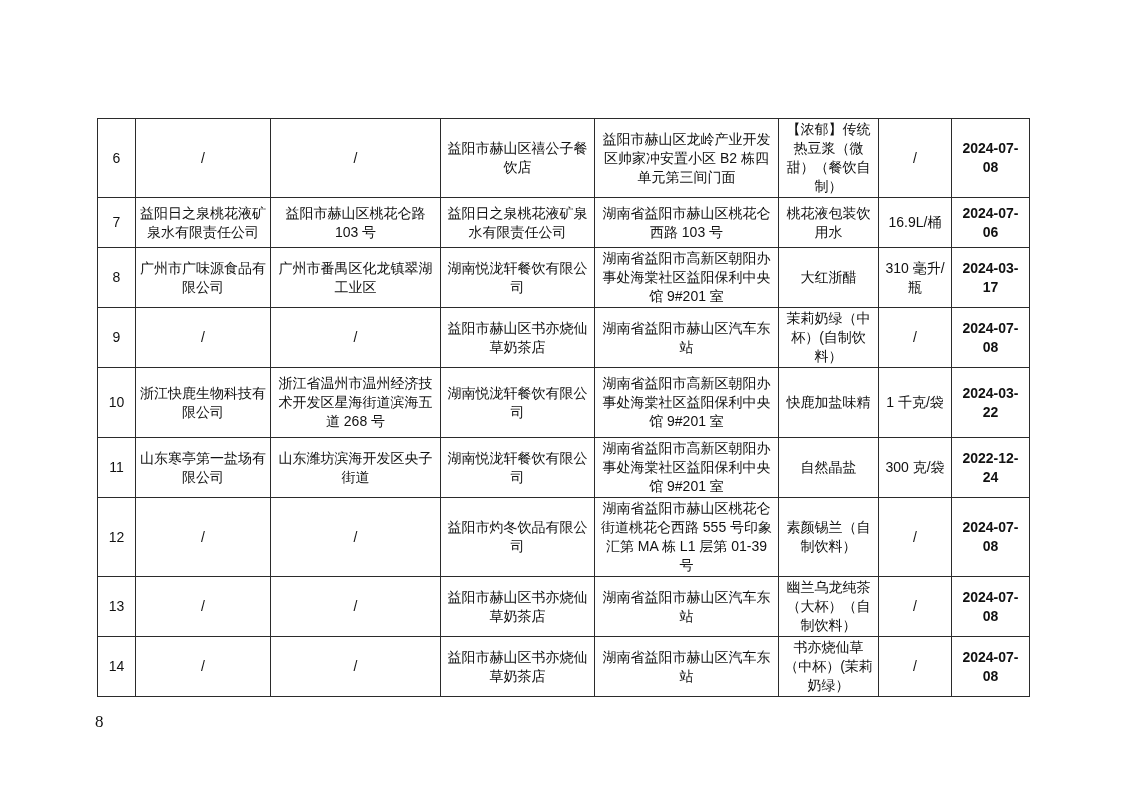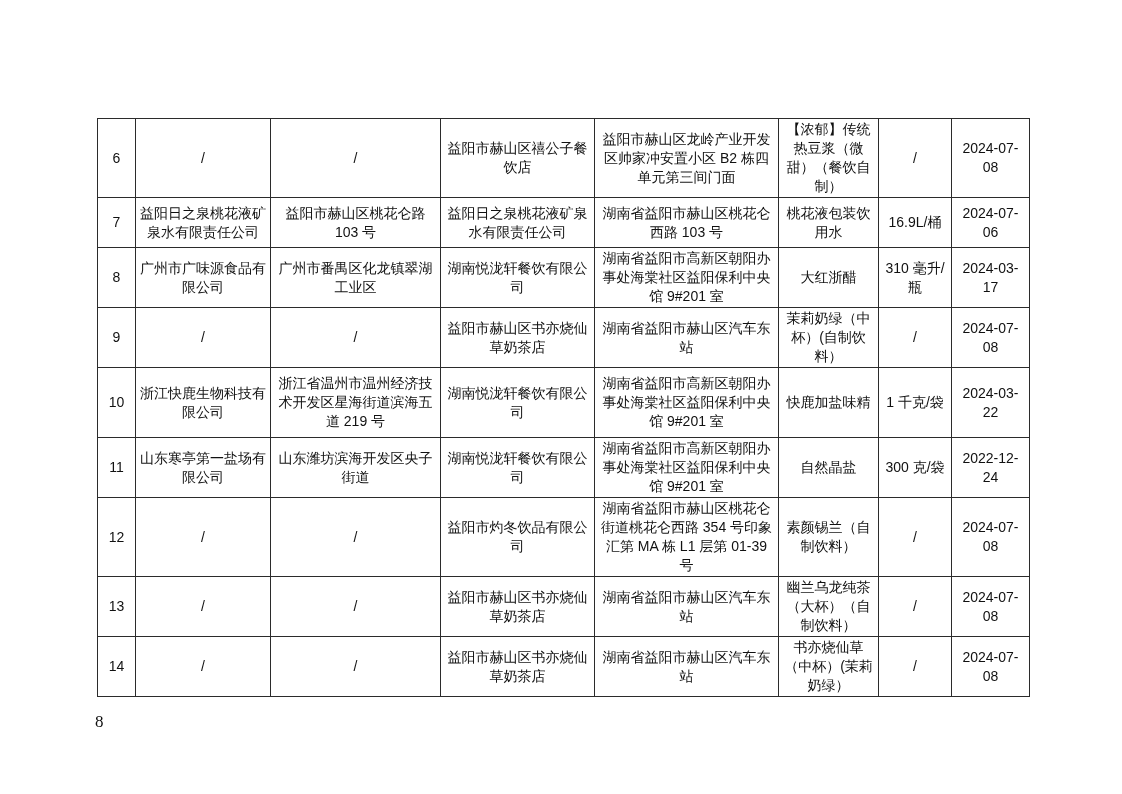--- a/index.html
+++ b/index.html
@@ -38,21 +38,21 @@
     font-family:"Liberation Sans", serif;
     word-break:break-word;
   }
   td.c0{padding:1px 2px;}
   td.c1{padding:1px 4px;}
   td.c2{padding:1px 6px;}
   td.c3{padding:1px 5px;}
   td.c4{padding:1px 5px;}
   td.c5{padding:1px 2px;}
   td.c6{padding:1px 2px;}
-  td.c7{padding:1px 2px;}
+  td.c7{padding:1px 2px;font-weight:bold;}
   tr.r0{height:70px;}
   tr.r1{height:50px;}
   tr.r2{height:59px;}
   tr.r3{height:52px;}
   tr.r4{height:70px;}
   tr.r5{height:58px;}
   tr.r6{height:74px;}
   tr.r7{height:57px;}
   tr.r8{height:52px;}
   .page-number{
@@ -115,21 +115,21 @@
           <td class="c2">/</td>
           <td class="c3">益阳市赫山区书亦烧仙草奶茶店</td>
           <td class="c4">湖南省益阳市赫山区汽车东站</td>
           <td class="c5">茉莉奶绿（中杯）(自制饮料）</td>
           <td class="c6">/</td>
           <td class="c7">2024-07-08</td>
         </tr>
         <tr class="r4">
           <td class="c0">10</td>
           <td class="c1">浙江快鹿生物科技有限公司</td>
-          <td class="c2">浙江省温州市温州经济技术开发区星海街道滨海五道 219 号</td>
+          <td class="c2">浙江省温州市温州经济技术开发区星海街道滨海五道 268 号</td>
           <td class="c3">湖南悦泷轩餐饮有限公司</td>
           <td class="c4">湖南省益阳市高新区朝阳办事处海棠社区益阳保利中央馆 9#201 室</td>
           <td class="c5">快鹿加盐味精</td>
           <td class="c6">1 千克/袋</td>
           <td class="c7">2024-03-22</td>
         </tr>
         <tr class="r5">
           <td class="c0">11</td>
           <td class="c1">山东寒亭第一盐场有限公司</td>
           <td class="c2">山东潍坊滨海开发区央子街道</td>
@@ -137,21 +137,21 @@
           <td class="c4">湖南省益阳市高新区朝阳办事处海棠社区益阳保利中央馆 9#201 室</td>
           <td class="c5">自然晶盐</td>
           <td class="c6">300 克/袋</td>
           <td class="c7">2022-12-24</td>
         </tr>
         <tr class="r6">
           <td class="c0">12</td>
           <td class="c1">/</td>
           <td class="c2">/</td>
           <td class="c3">益阳市灼冬饮品有限公司</td>
-          <td class="c4">湖南省益阳市赫山区桃花仑街道桃花仑西路 354 号印象汇第 MA 栋 L1 层第 01-39 号</td>
+          <td class="c4">湖南省益阳市赫山区桃花仑街道桃花仑西路 555 号印象汇第 MA 栋 L1 层第 01-39 号</td>
           <td class="c5">素颜锡兰（自制饮料）</td>
           <td class="c6">/</td>
           <td class="c7">2024-07-08</td>
         </tr>
         <tr class="r7">
           <td class="c0">13</td>
           <td class="c1">/</td>
           <td class="c2">/</td>
           <td class="c3">益阳市赫山区书亦烧仙草奶茶店</td>
           <td class="c4">湖南省益阳市赫山区汽车东站</td>

